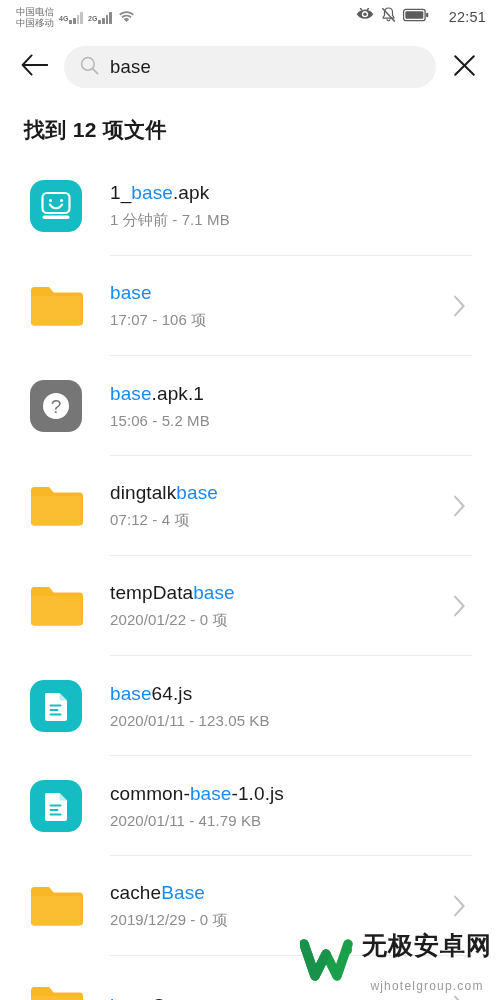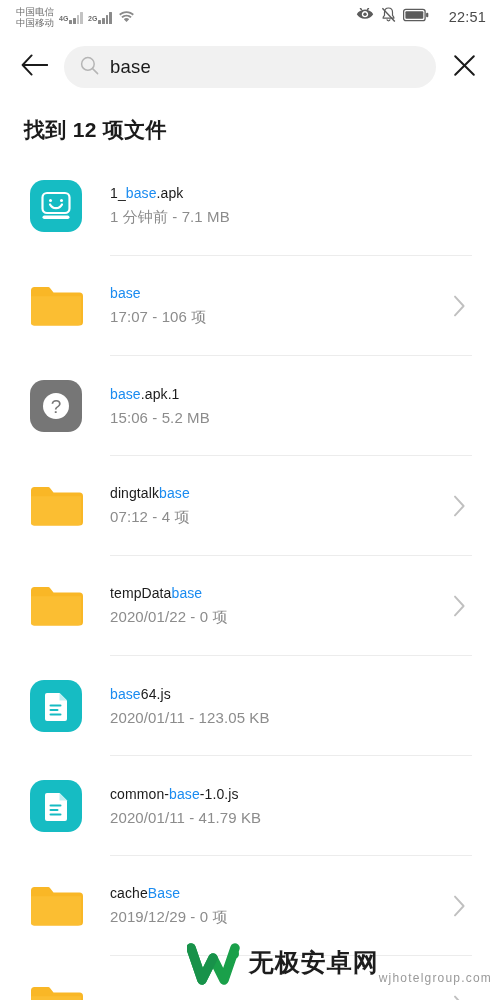--- a/index.html
+++ b/index.html
@@ -143,21 +143,21 @@
   .file-meta {
     flex: 1 1 auto;
     padding-left: 26px;
     min-width: 0;
     display: flex;
     flex-direction: column;
     justify-content: center;
     gap: 7px;
   }
   .file-name {
-    font-size: 14px;
+    font-size: 19px;
     color: #1b1b1b;
     letter-spacing: 0.1px;
     white-space: nowrap;
     overflow: hidden;
   }
   .file-name .hl { color: #1a8bf0; }
   .file-sub {
     font-size: 15px;
     color: #8c8c8c;
     letter-spacing: 0.1px;
@@ -185,21 +185,21 @@
   
   .watermark {
     position: absolute;
     right: 8px;
     bottom: 8px;
     display: flex;
     align-items: center;
     gap: 8px;
     pointer-events: none;
   }
-  .wm-text { display: flex; flex-direction: row; line-height: 1; }
+  .wm-text { display: flex; flex-direction: column; line-height: 1; text-align: center; }
   .wm-title {
     font-size: 25px;
     font-weight: bold;
     color: #1d1d1d;
     letter-spacing: 1px;
   }
   .wm-url {
     font-size: 12px;
     color: #9a9a9a;
     letter-spacing: 1.2px;

